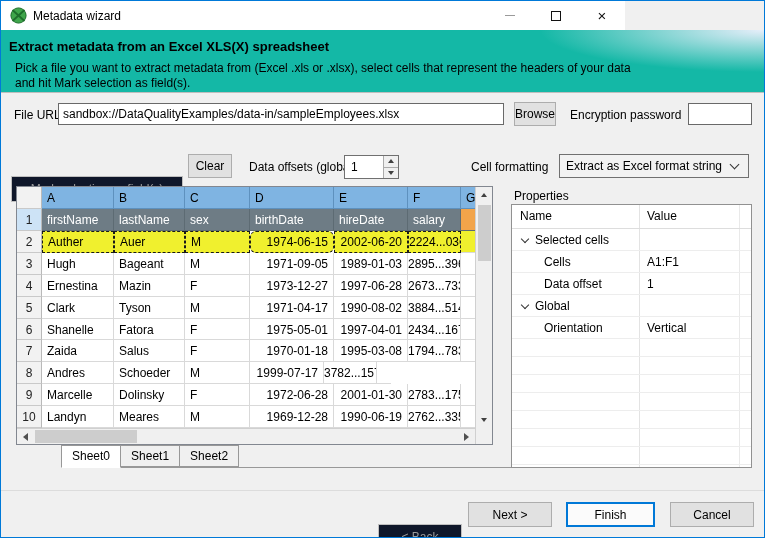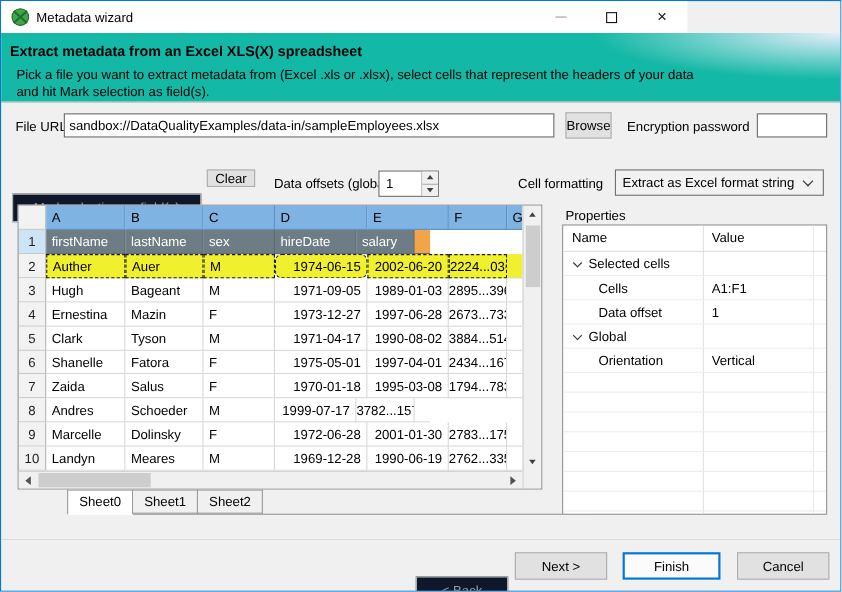--- a/index.html
+++ b/index.html
@@ -128,21 +128,21 @@
     </div>
   </div>
 
   <label class="flabel" style="left:13px; top:107px;">File URL</label>
   <input class="txt" style="left: 57px; top: 102px; width: 446px;" value="sandbox://DataQualityExamples/data-in/sampleEmployees.xlsx">
   <button class="btn" style="left:513px; top:101px; width:42px; height:24px;">Browse</button>
   <label class="flabel" style="left:569px; top:107px;">Encryption password</label>
   <input class="txt" style="left: 687px; top: 102px; width: 64px;" value="">
 
   <button class="btn disabled" style="left:10px; top:153px; width:172px; height:26px;">Mark selection as field(s)</button>
-  <button class="btn" style="left:187px; top:153px; width:44px; height:16px;">Clear</button>
+  <button class="btn" style="left:187px; top:153px; width:44px; height:24px;">Clear</button>
   <label class="flabel" style="left:248px; top:159px;">Data offsets (global)</label>
   <div class="spinner">
     <div class="val">1</div>
     <div class="spin-btns">
       <div class="spin-btn">
           <div class="tri-up"></div>
         </div>
       <div class="spin-btn">
           <div class="tri-down"></div>
         </div>
@@ -165,20 +165,21 @@
           <div class="gcell" style="width: 74px;">E</div>
           <div class="gcell" style="width: 53px;">F</div>
           <div class="gcell gcol" style="width: 14px;">G</div>
         </div>
       <div id="gridrows" style="display:flex; flex-direction:column; flex:1; overflow:hidden;">
           <div class="grow fields">
             <div class="rownum hl" style="width: 25px;">1</div>
             <div class="gcell c" style="width: 72px;">firstName</div>
             <div class="gcell c" style="width: 71px;">lastName</div>
             <div class="gcell c" style="width: 65px;">sex</div>
+            <div class="gcell c" style="width: 84px;">birthDate</div>
             <div class="gcell c" style="width: 74px;">hireDate</div>
             <div class="gcell c" style="width: 53px;">salary</div>
             <div class="gcell gcol" style="width: 14px;"></div>
           </div>
           <div class="grow selected">
             <div class="rownum" style="width: 25px;">2</div>
             <div class="gcell c" style="width: 72px;">Auther</div>
             <div class="gcell c" style="width: 71px;">Auer</div>
             <div class="gcell c" style="width: 65px;">M</div>
             <div class="gcell c r" style="width: 84px; border-radius: 6px;">1974-06-15</div>

